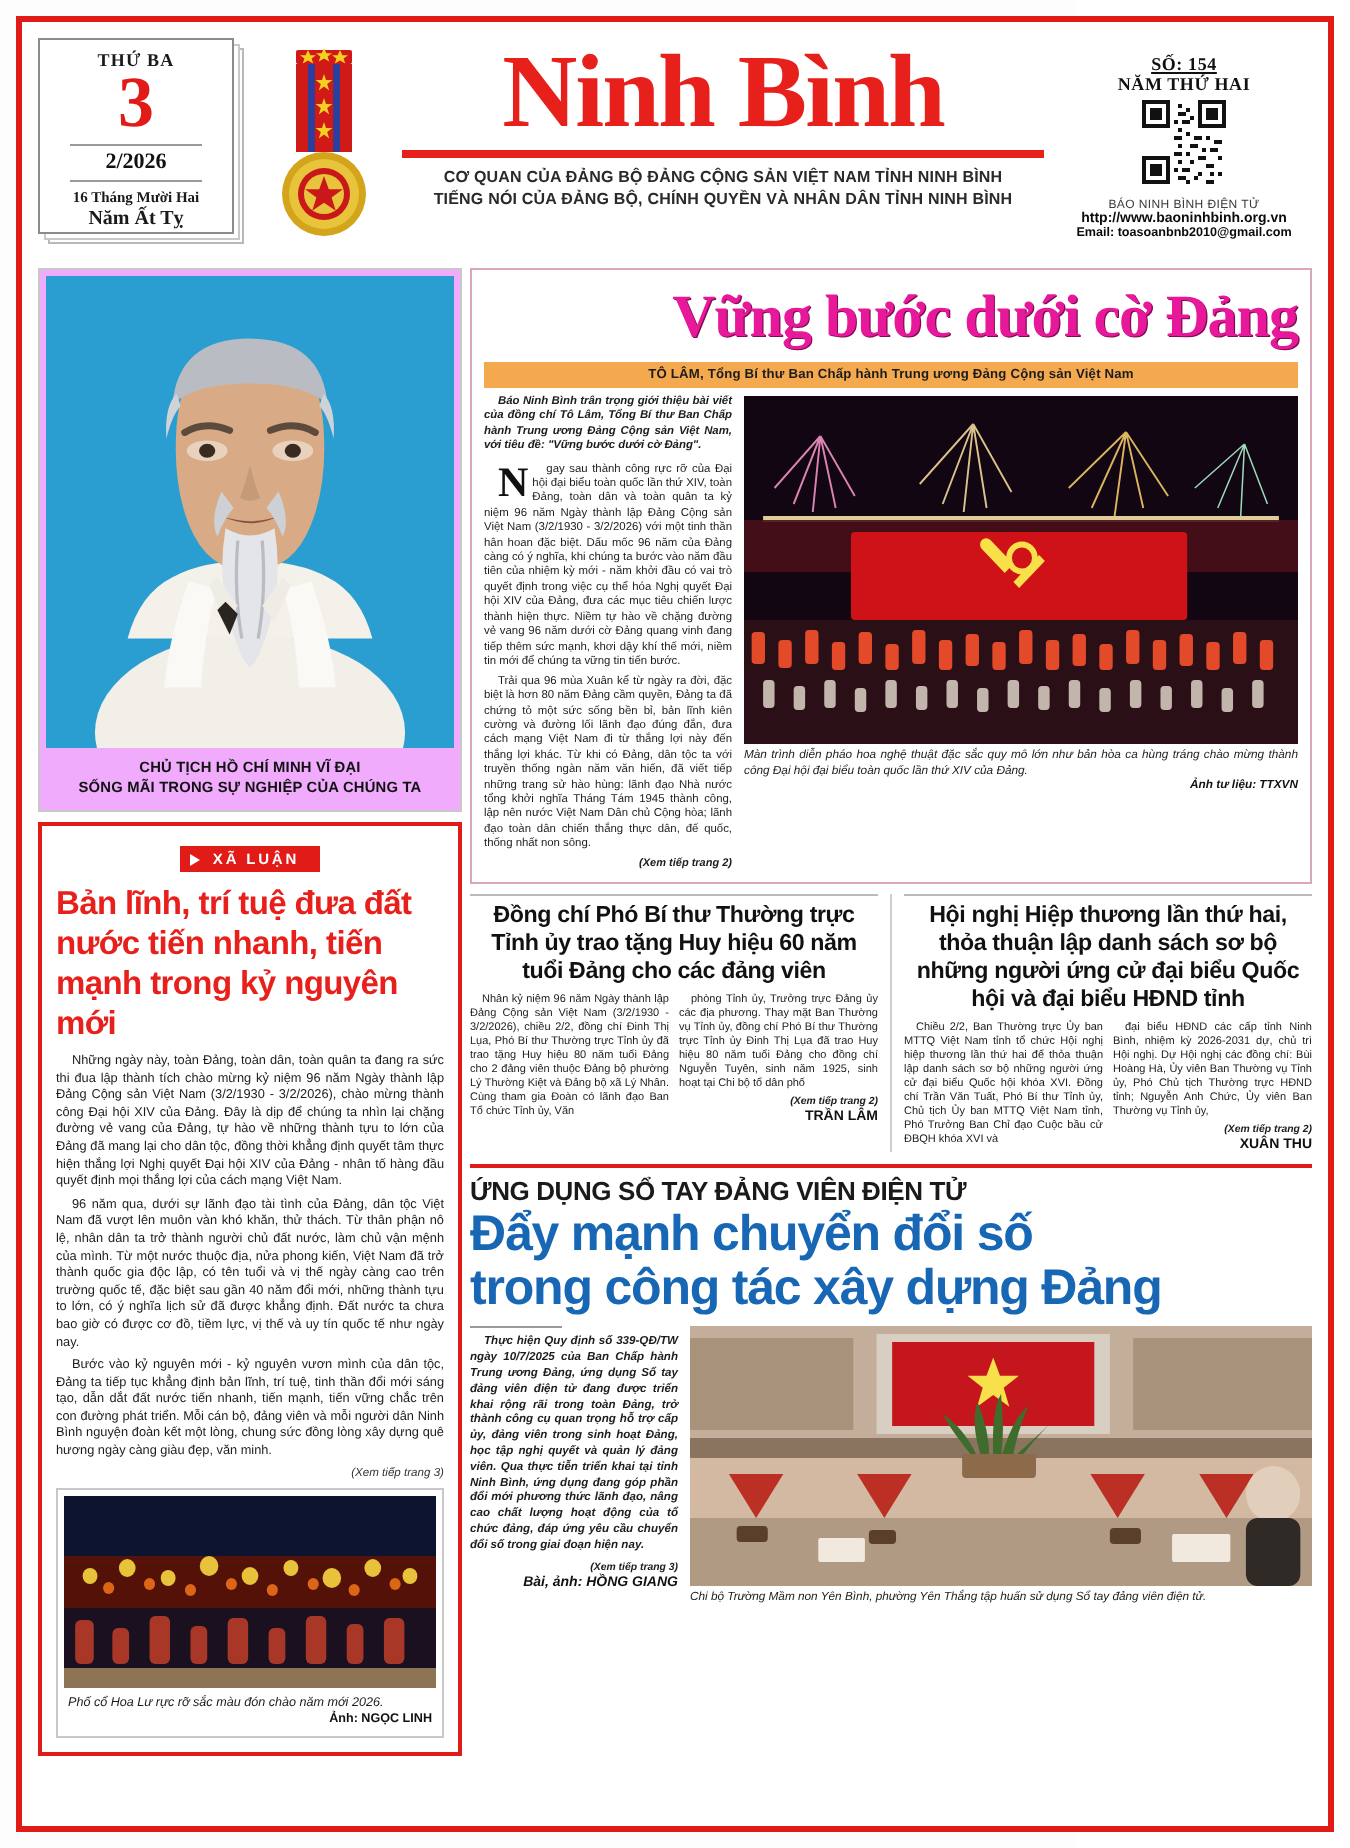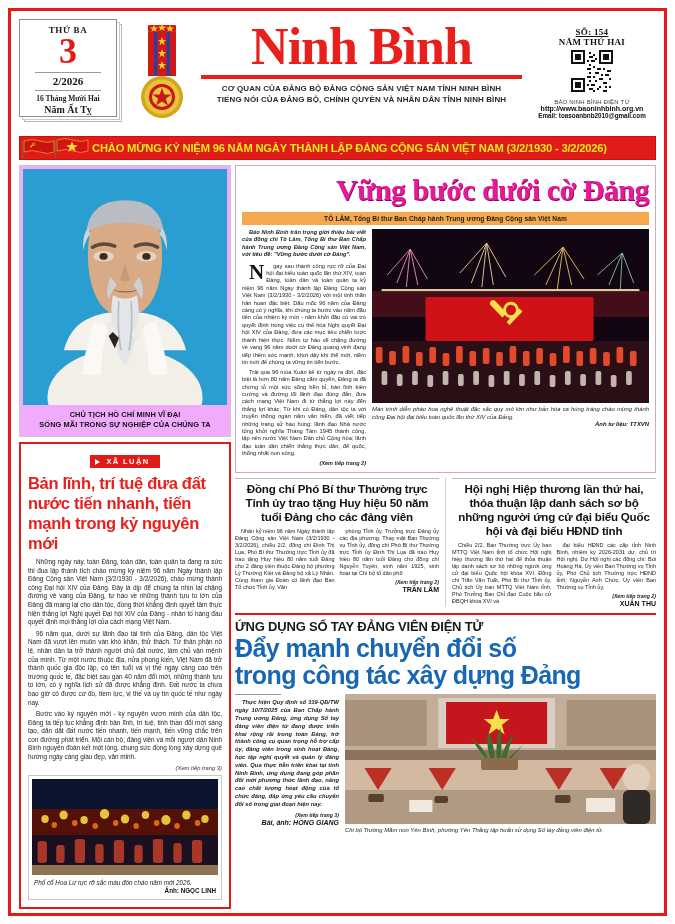--- a/index.html
+++ b/index.html
@@ -348,36 +348,20 @@
           <rect x="16" y="20" width="2" height="1"></rect>
               <rect x="11" y="20" width="1" height="1"></rect>
         </g>
       </svg>
       <div class="hr-e1">BÁO NINH BÌNH ĐIỆN TỬ</div>
       <div class="hr-url">http://www.baoninhbinh.org.vn</div>
       <div class="hr-mail">Email: toasoanbnb2010@gmail.com</div>
     </div>
   </div>
 
-  <div class="banner">
-    <div class="banner-flags">
-      <svg viewBox="0 0 72 22" width="72" height="22">
-        <path d="M4 4 q8 -3 16 0 q8 3 14 0 v11 q-6 3 -14 0 q-8 -3 -16 0 z" fill="#cc1111" stroke="#f7e13a" stroke-width=".5"></path>
-        <g fill="#f5d020" transform="translate(12,9) scale(.55)">
-          <path d="M-4 2 l5 -5 l1.4 1.4 l-5 5 z"></path>
-          <circle cx="3" cy="-3.2" r="2.4" fill="none" stroke="#f5d020" stroke-width="1.2"></circle>
-        </g>
-        <path d="M37 3 q8 -3 16 0 q8 3 15 0 v11 q-7 3 -15 0 q-8 -3 -16 0 z" fill="#d41414" stroke="#f7e13a" stroke-width=".5"></path>
-        <polygon points="52,4.2 53.6,8.2 57.8,8.2 54.4,10.7 55.7,14.8 52,12.3 48.3,14.8 49.6,10.7 46.2,8.2 50.4,8.2" fill="#f7e13a"></polygon>
-        <rect x="2" y="3" width="1.3" height="18" fill="#8a5a2a"></rect>
-        <rect x="35" y="2" width="1.3" height="19" fill="#8a5a2a"></rect>
-      </svg>
-    </div>
-    <div class="banner-text">CHÀO MỪNG KỶ NIỆM 96 NĂM NGÀY THÀNH LẬP ĐẢNG CỘNG SẢN VIỆT NAM (3/2/1930 - 3/2/2026)</div>
-  </div>
 
   <div class="body">
 
     <div class="col-left">
 
       <div class="hcm-box">
         <div class="hcm-photo">
           <svg viewBox="0 0 200 236" width="100%" height="100%" preserveAspectRatio="xMidYMid slice">
             <rect width="200" height="236" fill="#2a9ed0"></rect>
             <ellipse cx="100" cy="226" rx="76" ry="48" fill="#f2efe8"></ellipse>
@@ -563,21 +547,21 @@
               </svg>
             </div>
             <div class="fw-cap">Màn trình diễn pháo hoa nghệ thuật đặc sắc quy mô lớn như bản hòa ca hùng tráng chào mừng thành công Đại hội đại biểu toàn quốc lần thứ XIV của Đảng.</div>
             <div class="fw-credit">Ảnh tư liệu: TTXVN</div>
           </div>
         </div>
       </div>
 
       <div class="subrow">
         <div class="sub">
-          <div class="sub-head">Đồng chí Phó Bí thư Thường trực Tỉnh ủy trao tặng Huy hiệu 50 năm tuổi Đảng cho các đảng viên</div>
+          <div class="sub-head">Đồng chí Phó Bí thư Thường trực Tỉnh ủy trao tặng Huy hiệu 60 năm tuổi Đảng cho các đảng viên</div>
           <div class="sub-body">
             <div>
               <p>Nhân kỷ niệm 96 năm Ngày thành lập Đảng Cộng sản Việt Nam (3/2/1930 - 3/2/2026), chiều 2/2, đồng chí Đinh Thị Lụa, Phó Bí thư Thường trực Tỉnh ủy đã trao tặng Huy hiệu 80 năm tuổi Đảng cho 2 đảng viên thuộc Đảng bộ phường Lý Thường Kiệt và Đảng bộ xã Lý Nhân. Cùng tham gia Đoàn có lãnh đạo Ban Tổ chức Tỉnh ủy, Văn</p>
             </div>
             <div>
               <p>phòng Tỉnh ủy, Trưởng trực Đảng ủy các địa phương. Thay mặt Ban Thường vụ Tỉnh ủy, đồng chí Phó Bí thư Thường trực Tỉnh ủy Đinh Thị Lụa đã trao Huy hiệu 80 năm tuổi Đảng cho đồng chí Nguyễn Tuyên, sinh năm 1925, sinh hoạt tại Chi bộ tổ dân phố</p>
               <div class="sub-cont">(Xem tiếp trang 2)</div>
               <div class="sub-author">TRẦN LÂM</div>
             </div>
           </div>

